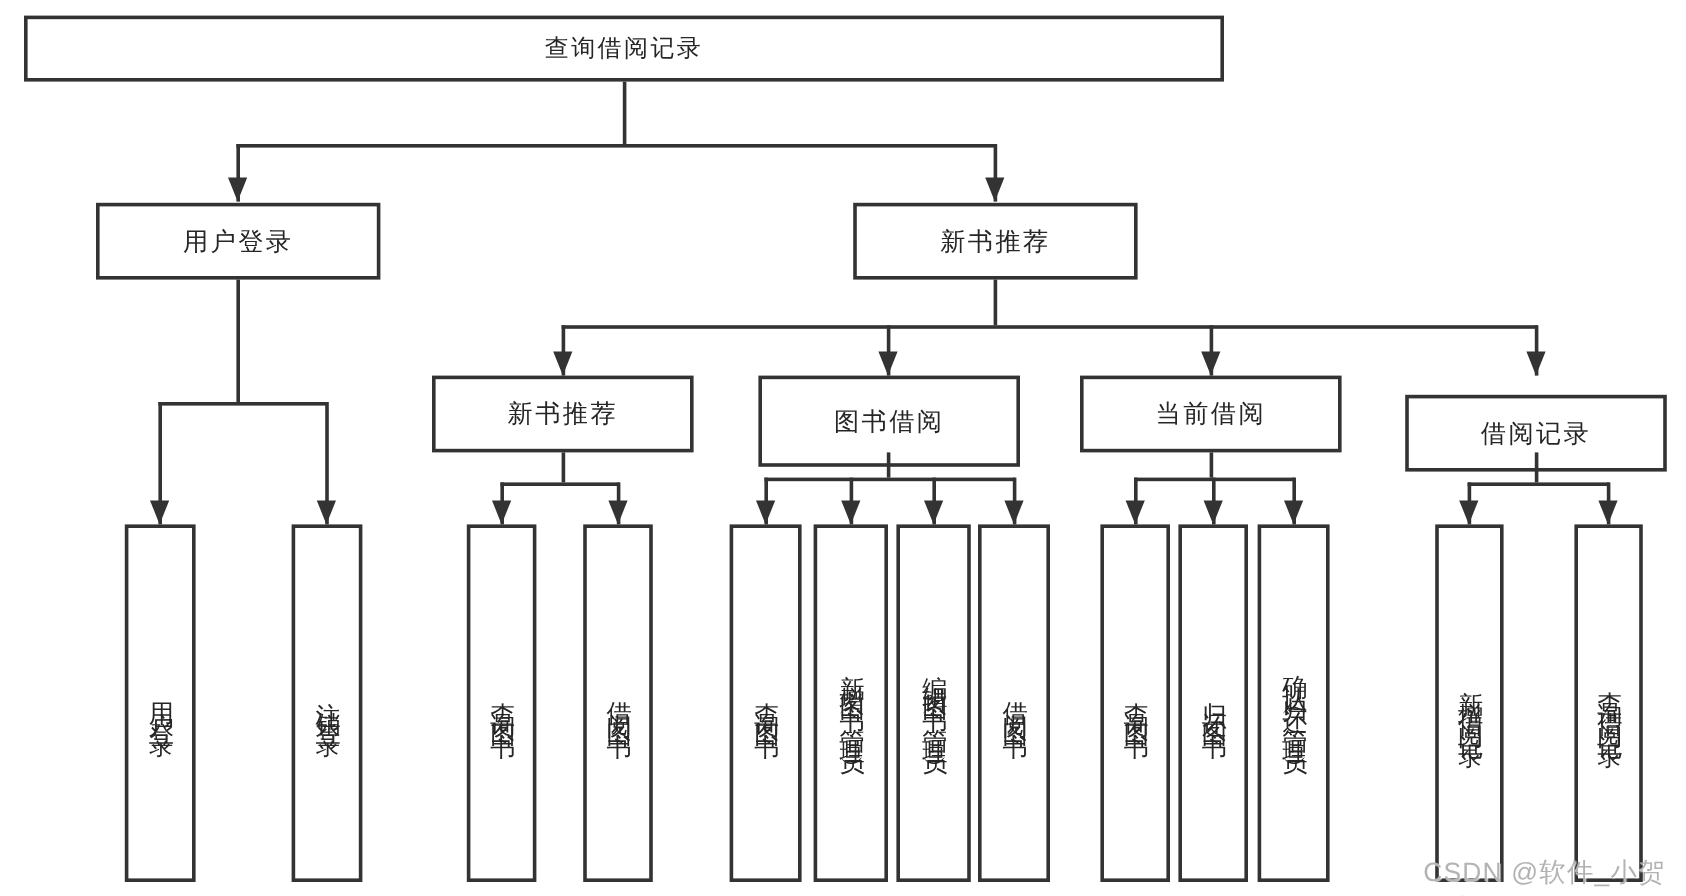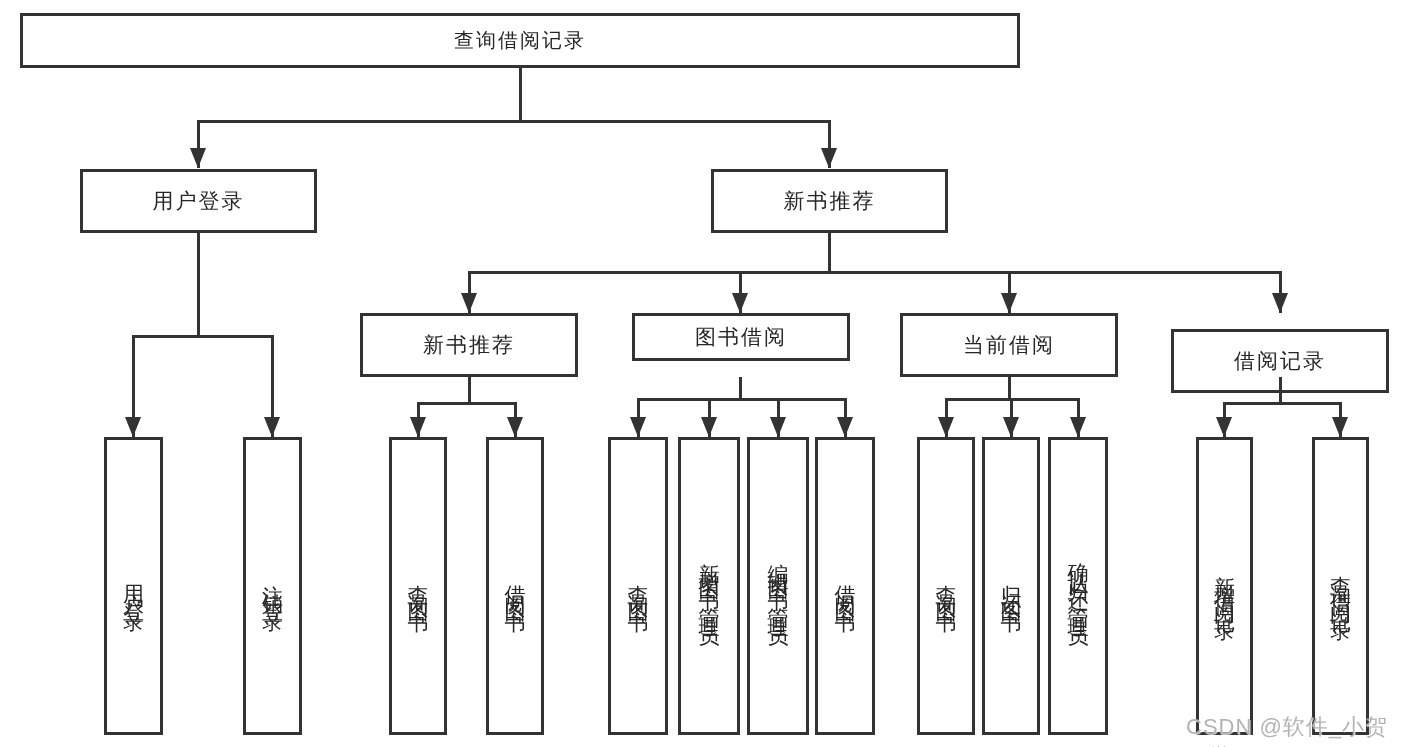--- a/index.html
+++ b/index.html
@@ -62,21 +62,21 @@
   <div class="box hbox" style="left:80px;top:169px;width:237px;height:64px;">
     <span>用户登录</span>
   </div>
   <div class="box hbox" style="left:711px;top:169px;width:237px;height:64px;">
     <span>新书推荐</span>
   </div>
 
   <div class="box hbox" style="left:360px;top:313px;width:218px;height:64px;">
     <span>新书推荐</span>
   </div>
-  <div class="box hbox" style="left:632px;top:313px;width:218px;height:48px;align-items:center;">
+  <div class="box hbox" style="left:632px;top:313px;width:218px;height:76px;align-items:center;">
     <span>图书借阅</span>
   </div>
   <div class="box hbox" style="left:900px;top:313px;width:218px;height:64px;">
     <span>当前借阅</span>
   </div>
   <div class="box hbox" style="left:1171px;top:329px;width:218px;height:64px;">
     <span>借阅记录</span>
   </div>
 
   <div class="box vbox" style="left:104px;top:437px;width:59px;height:298px;">

